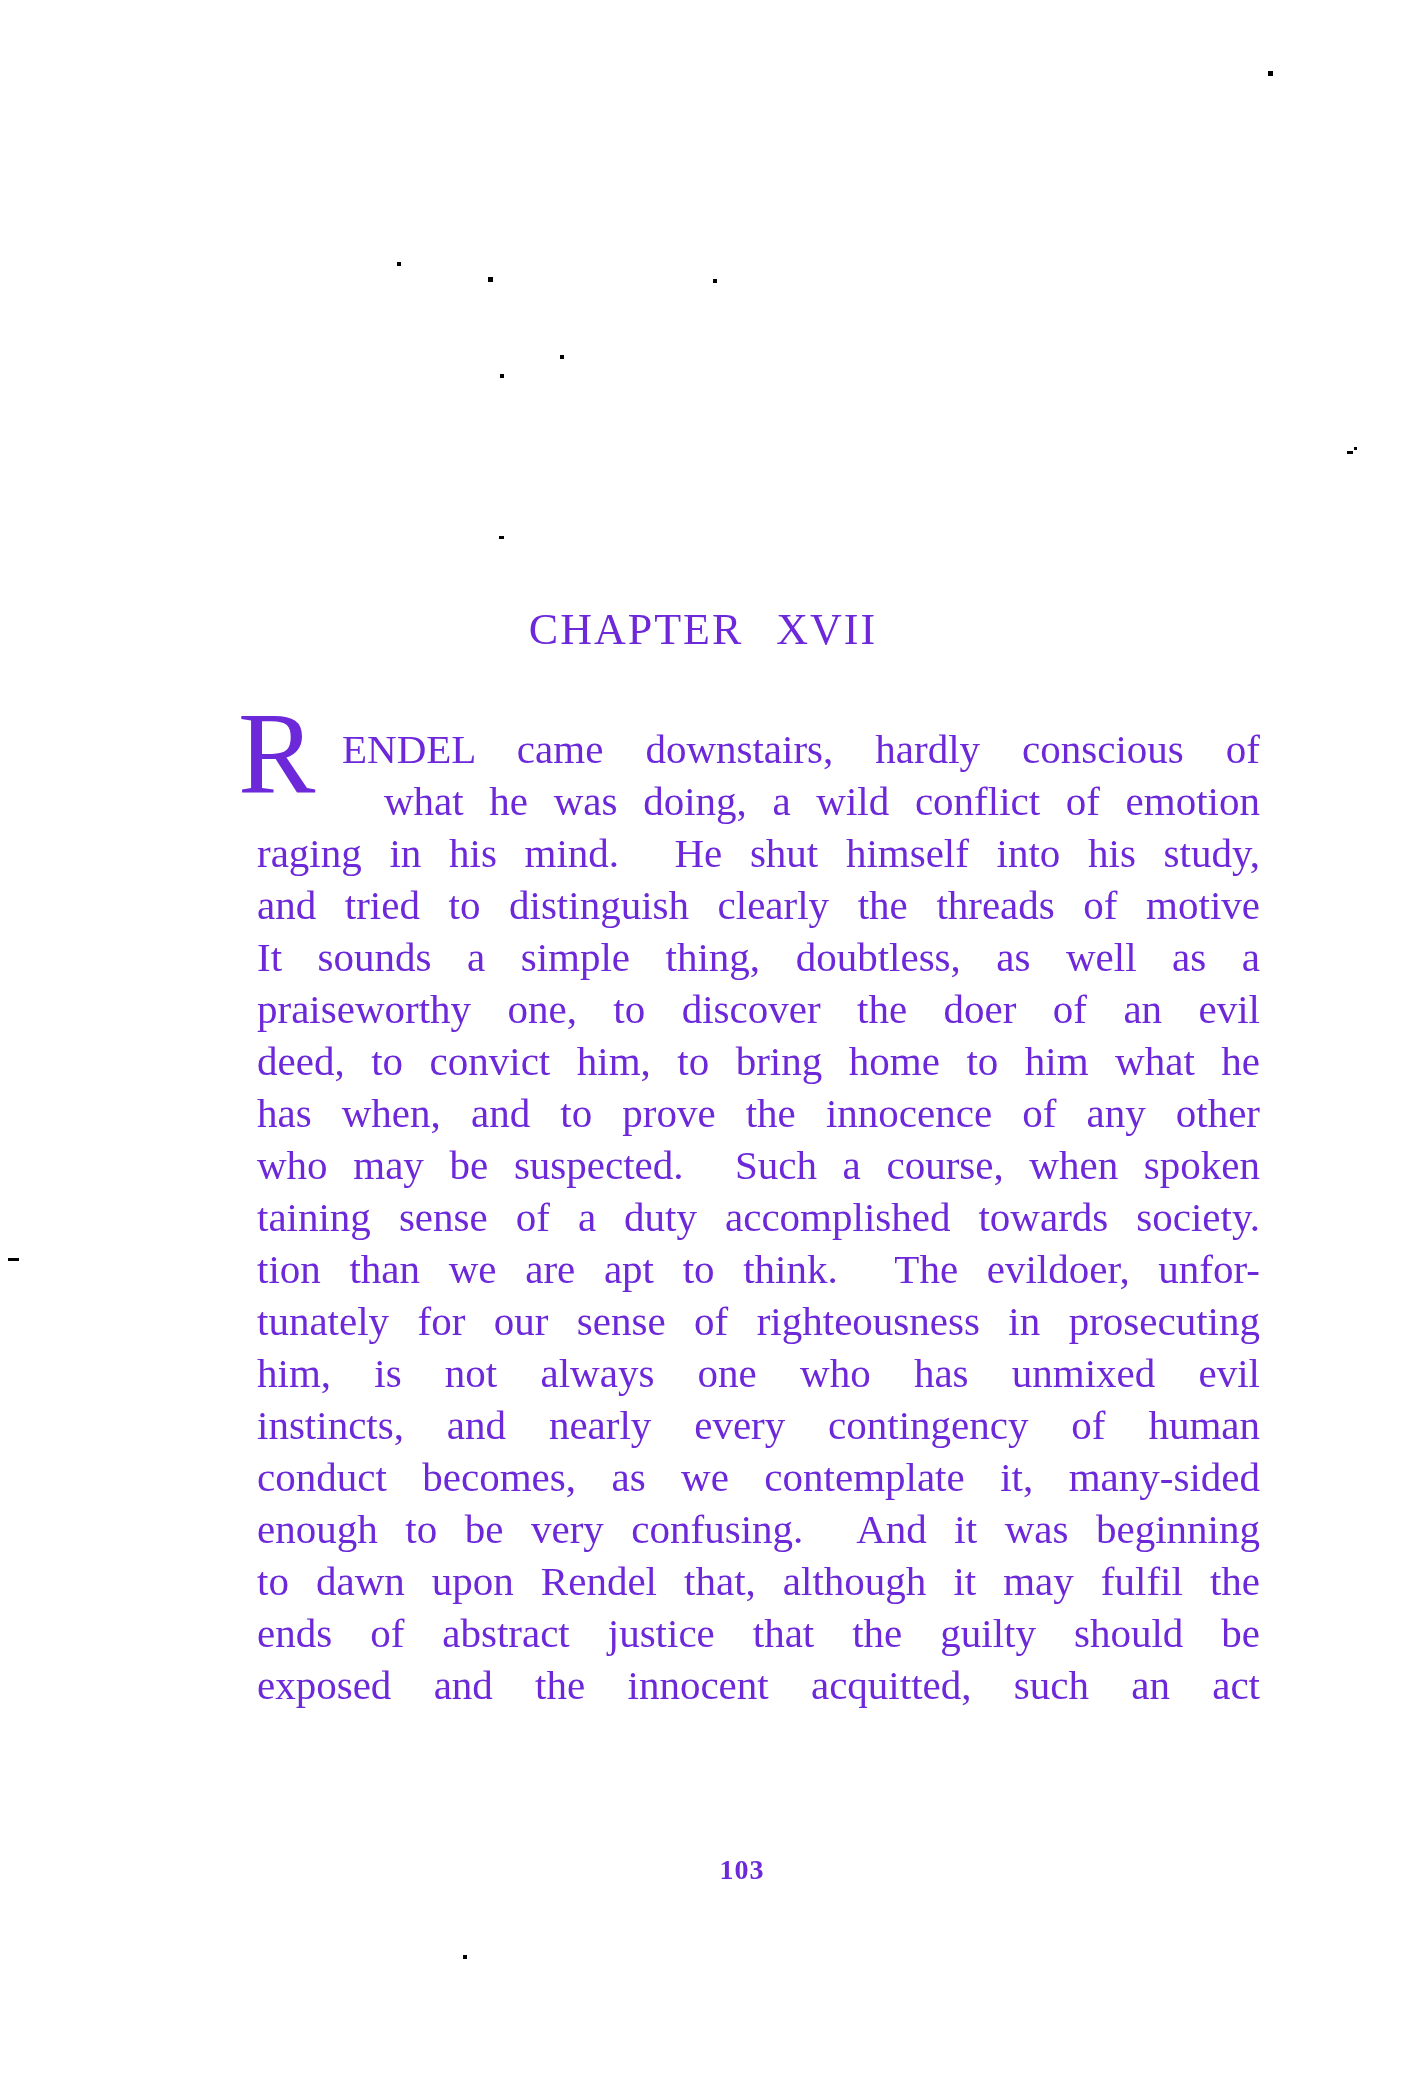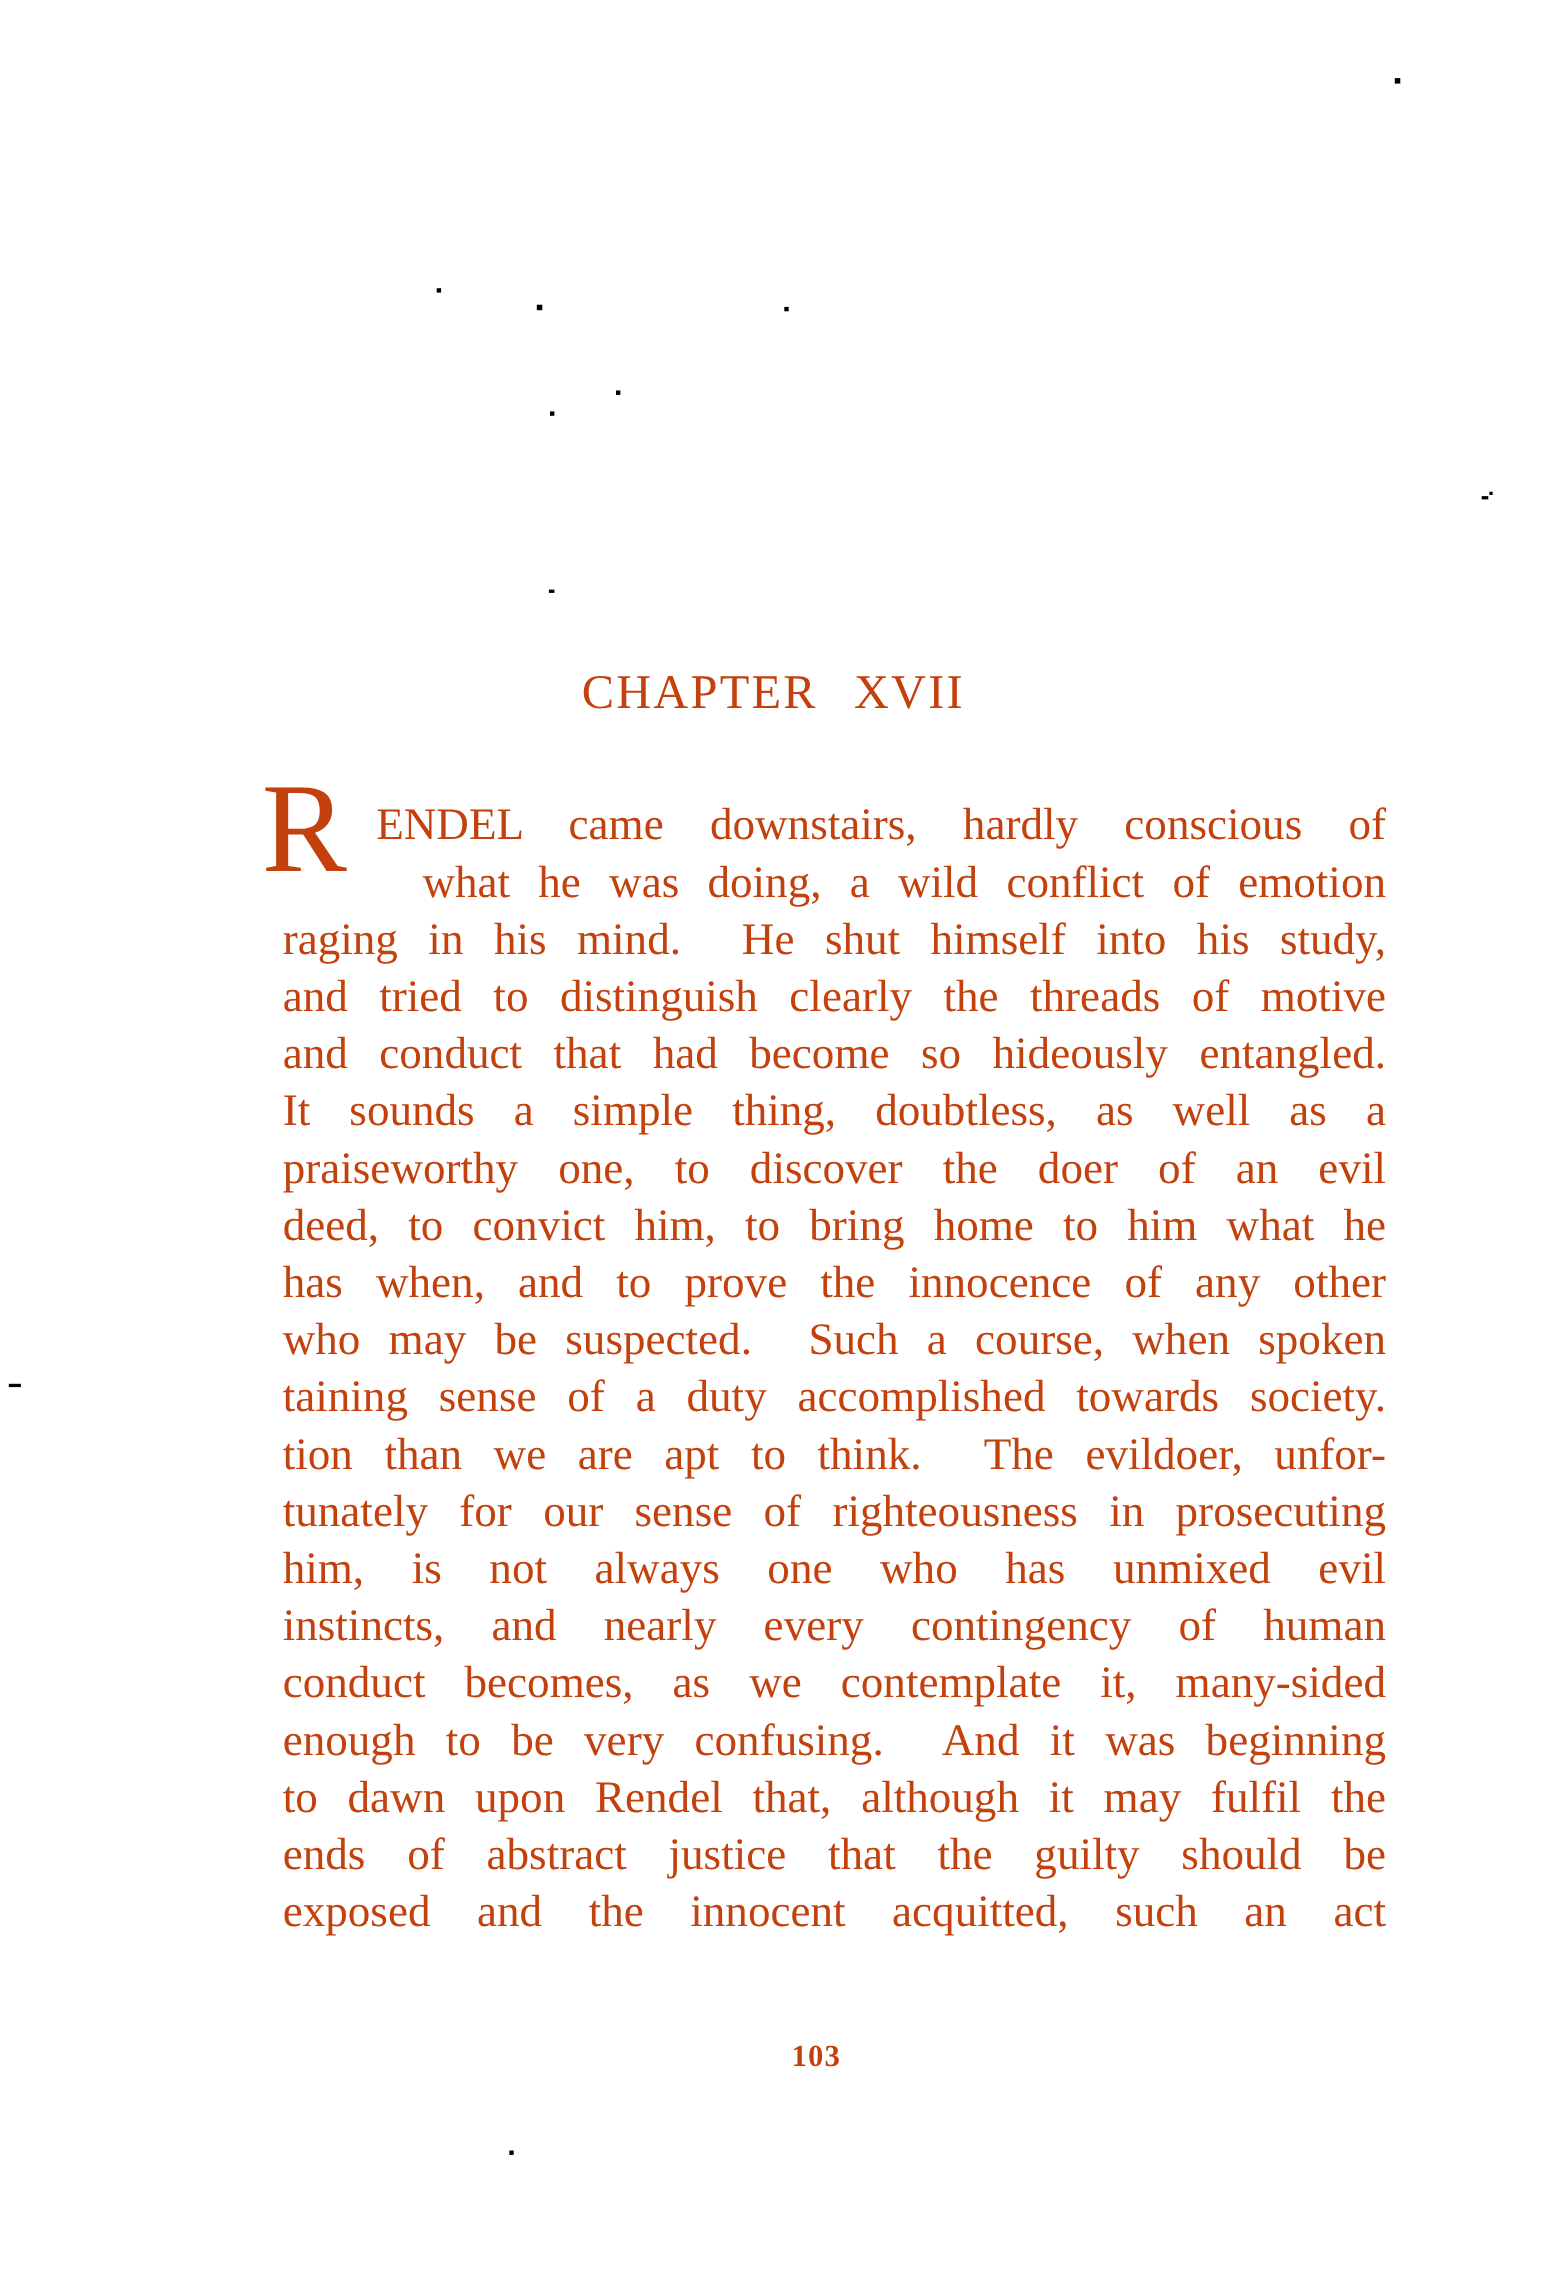--- a/index.html
+++ b/index.html
@@ -8,21 +8,21 @@
     width: 1402px;
     height: 2081px;
     background: #ffffff;
     overflow: hidden;
   }
   .page {
     position: relative;
     width: 1402px;
     height: 2081px;
     background: #ffffff;
-    color: #c2410c;
+    color: #6d28d9;
     font-family: "Liberation Serif", "DejaVu Serif", serif;
   }
   .chapter-title {
     position: absolute;
     top: 608px;
     left: 703px;
     transform: translateX(-50%);
     margin: 0;
     font-size: 44px;
     font-weight: 400;
@@ -76,21 +76,20 @@
 
   <h1 class="chapter-title">CHAPTER XVII</h1>
 
   <div class="drop-cap">R</div>
 
   <div class="body-text">
     <div class="text-line indent-dropcap-1">ENDEL came downstairs, hardly conscious of</div>
     <div class="text-line indent-dropcap-2">what he was doing, a wild conflict of emotion</div>
     <div class="text-line">raging in his mind.&nbsp; He shut himself into his study,</div>
     <div class="text-line">and tried to distinguish clearly the threads of motive</div>
-    <div class="text-line">and conduct that had become so hideously entangled.</div>
     <div class="text-line">It sounds a simple thing, doubtless, as well as a</div>
     <div class="text-line">praiseworthy one, to discover the doer of an evil</div>
     <div class="text-line">deed, to convict him, to bring home to him what he</div>
     <div class="text-line">has when, and to prove the innocence of any other</div>
     <div class="text-line">who may be suspected.&nbsp; Such a course, when spoken</div>
     <div class="text-line">taining sense of a duty accomplished towards society.</div>
     <div class="text-line">tion than we are apt to think.&nbsp; The evildoer, unfor-</div>
     <div class="text-line">tunately for our sense of righteousness in prosecuting</div>
     <div class="text-line">him, is not always one who has unmixed evil</div>
     <div class="text-line">instincts, and nearly every contingency of human</div>

